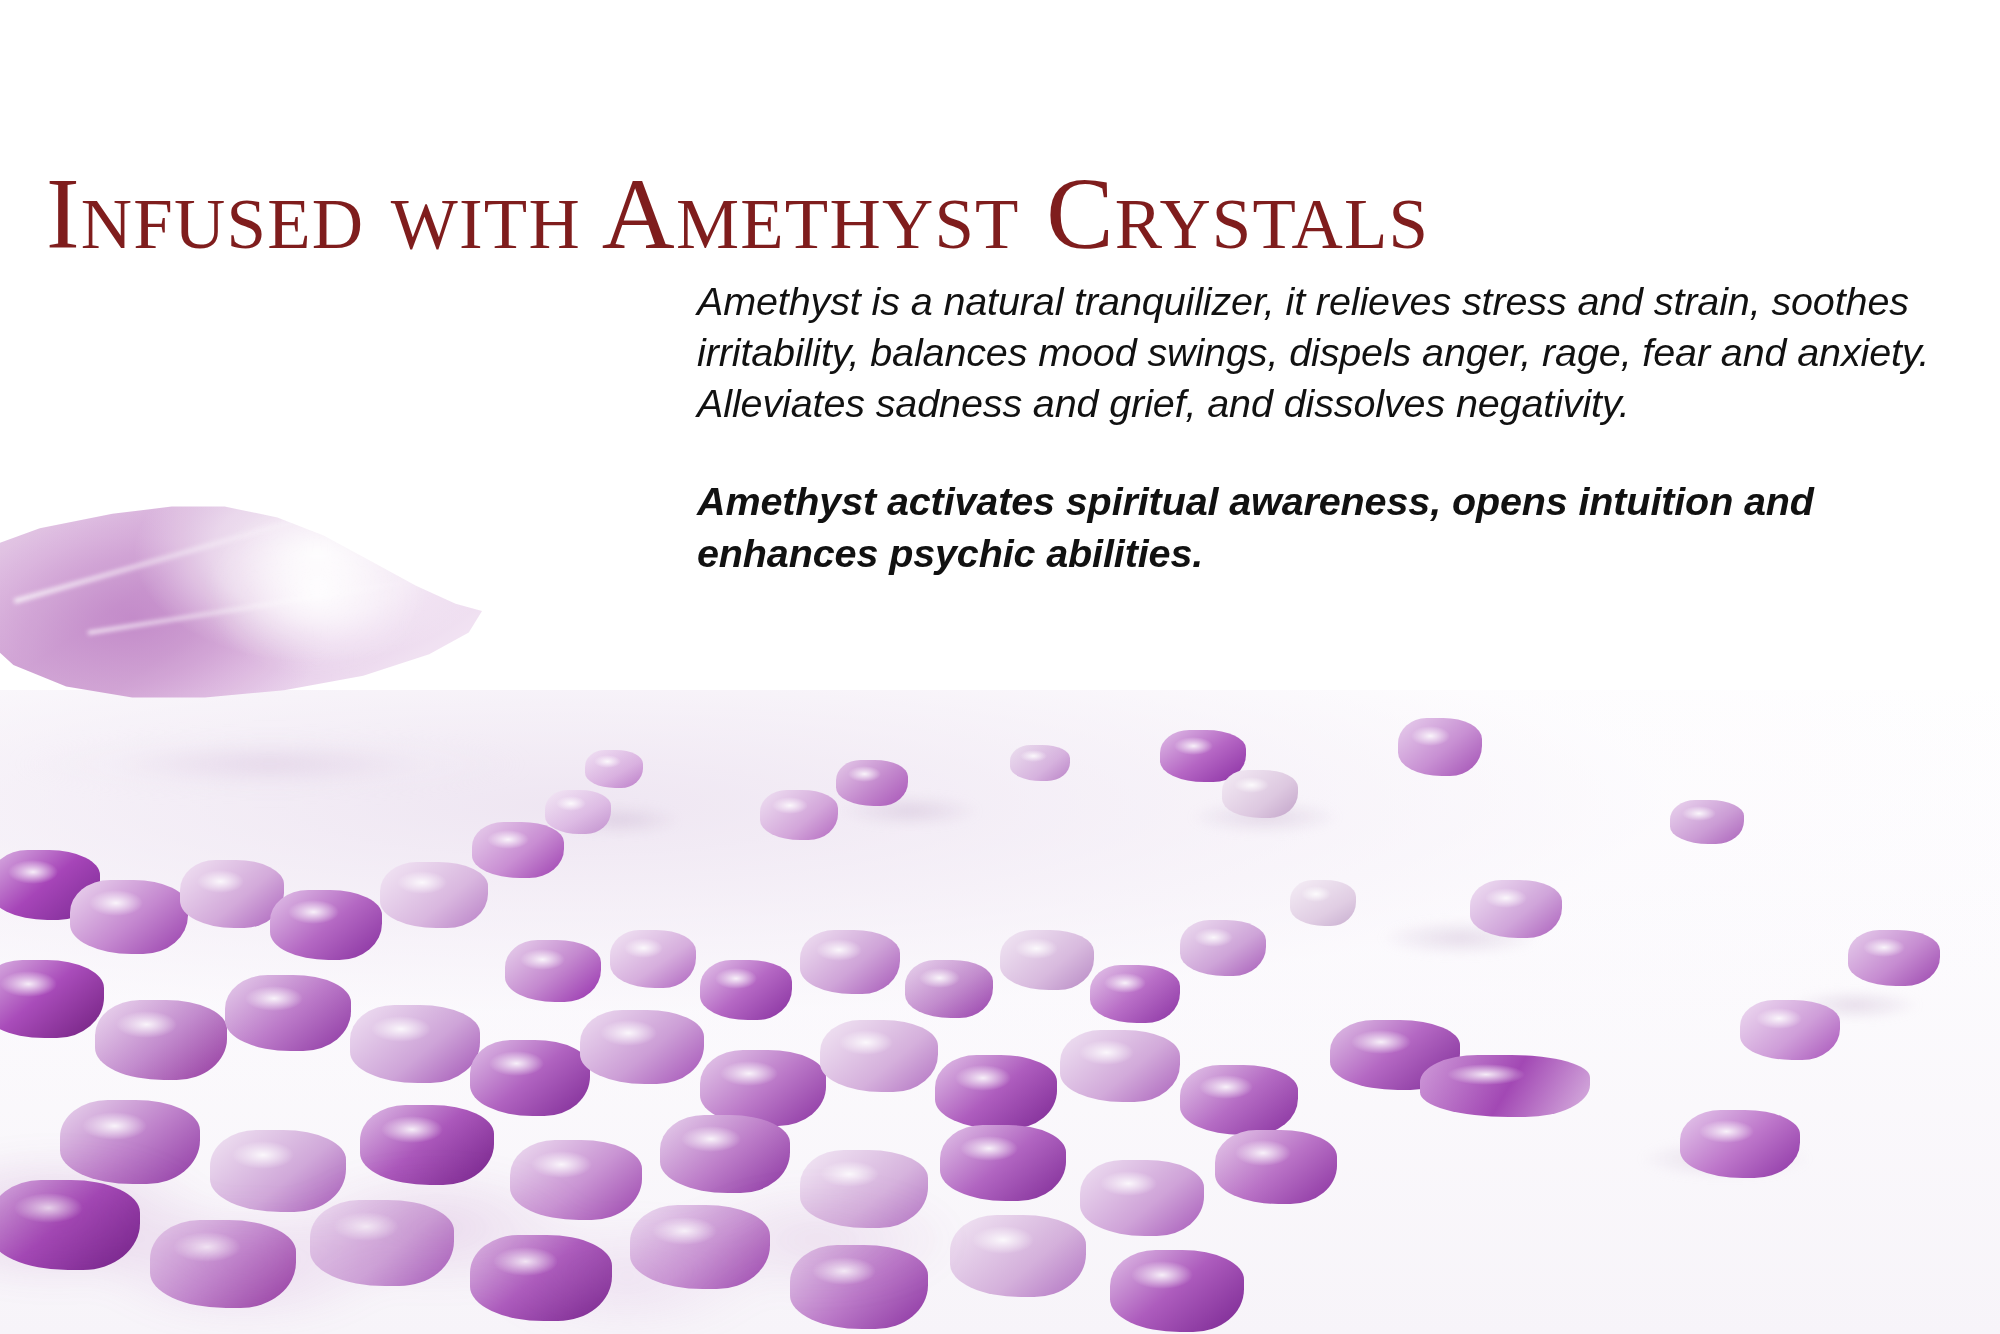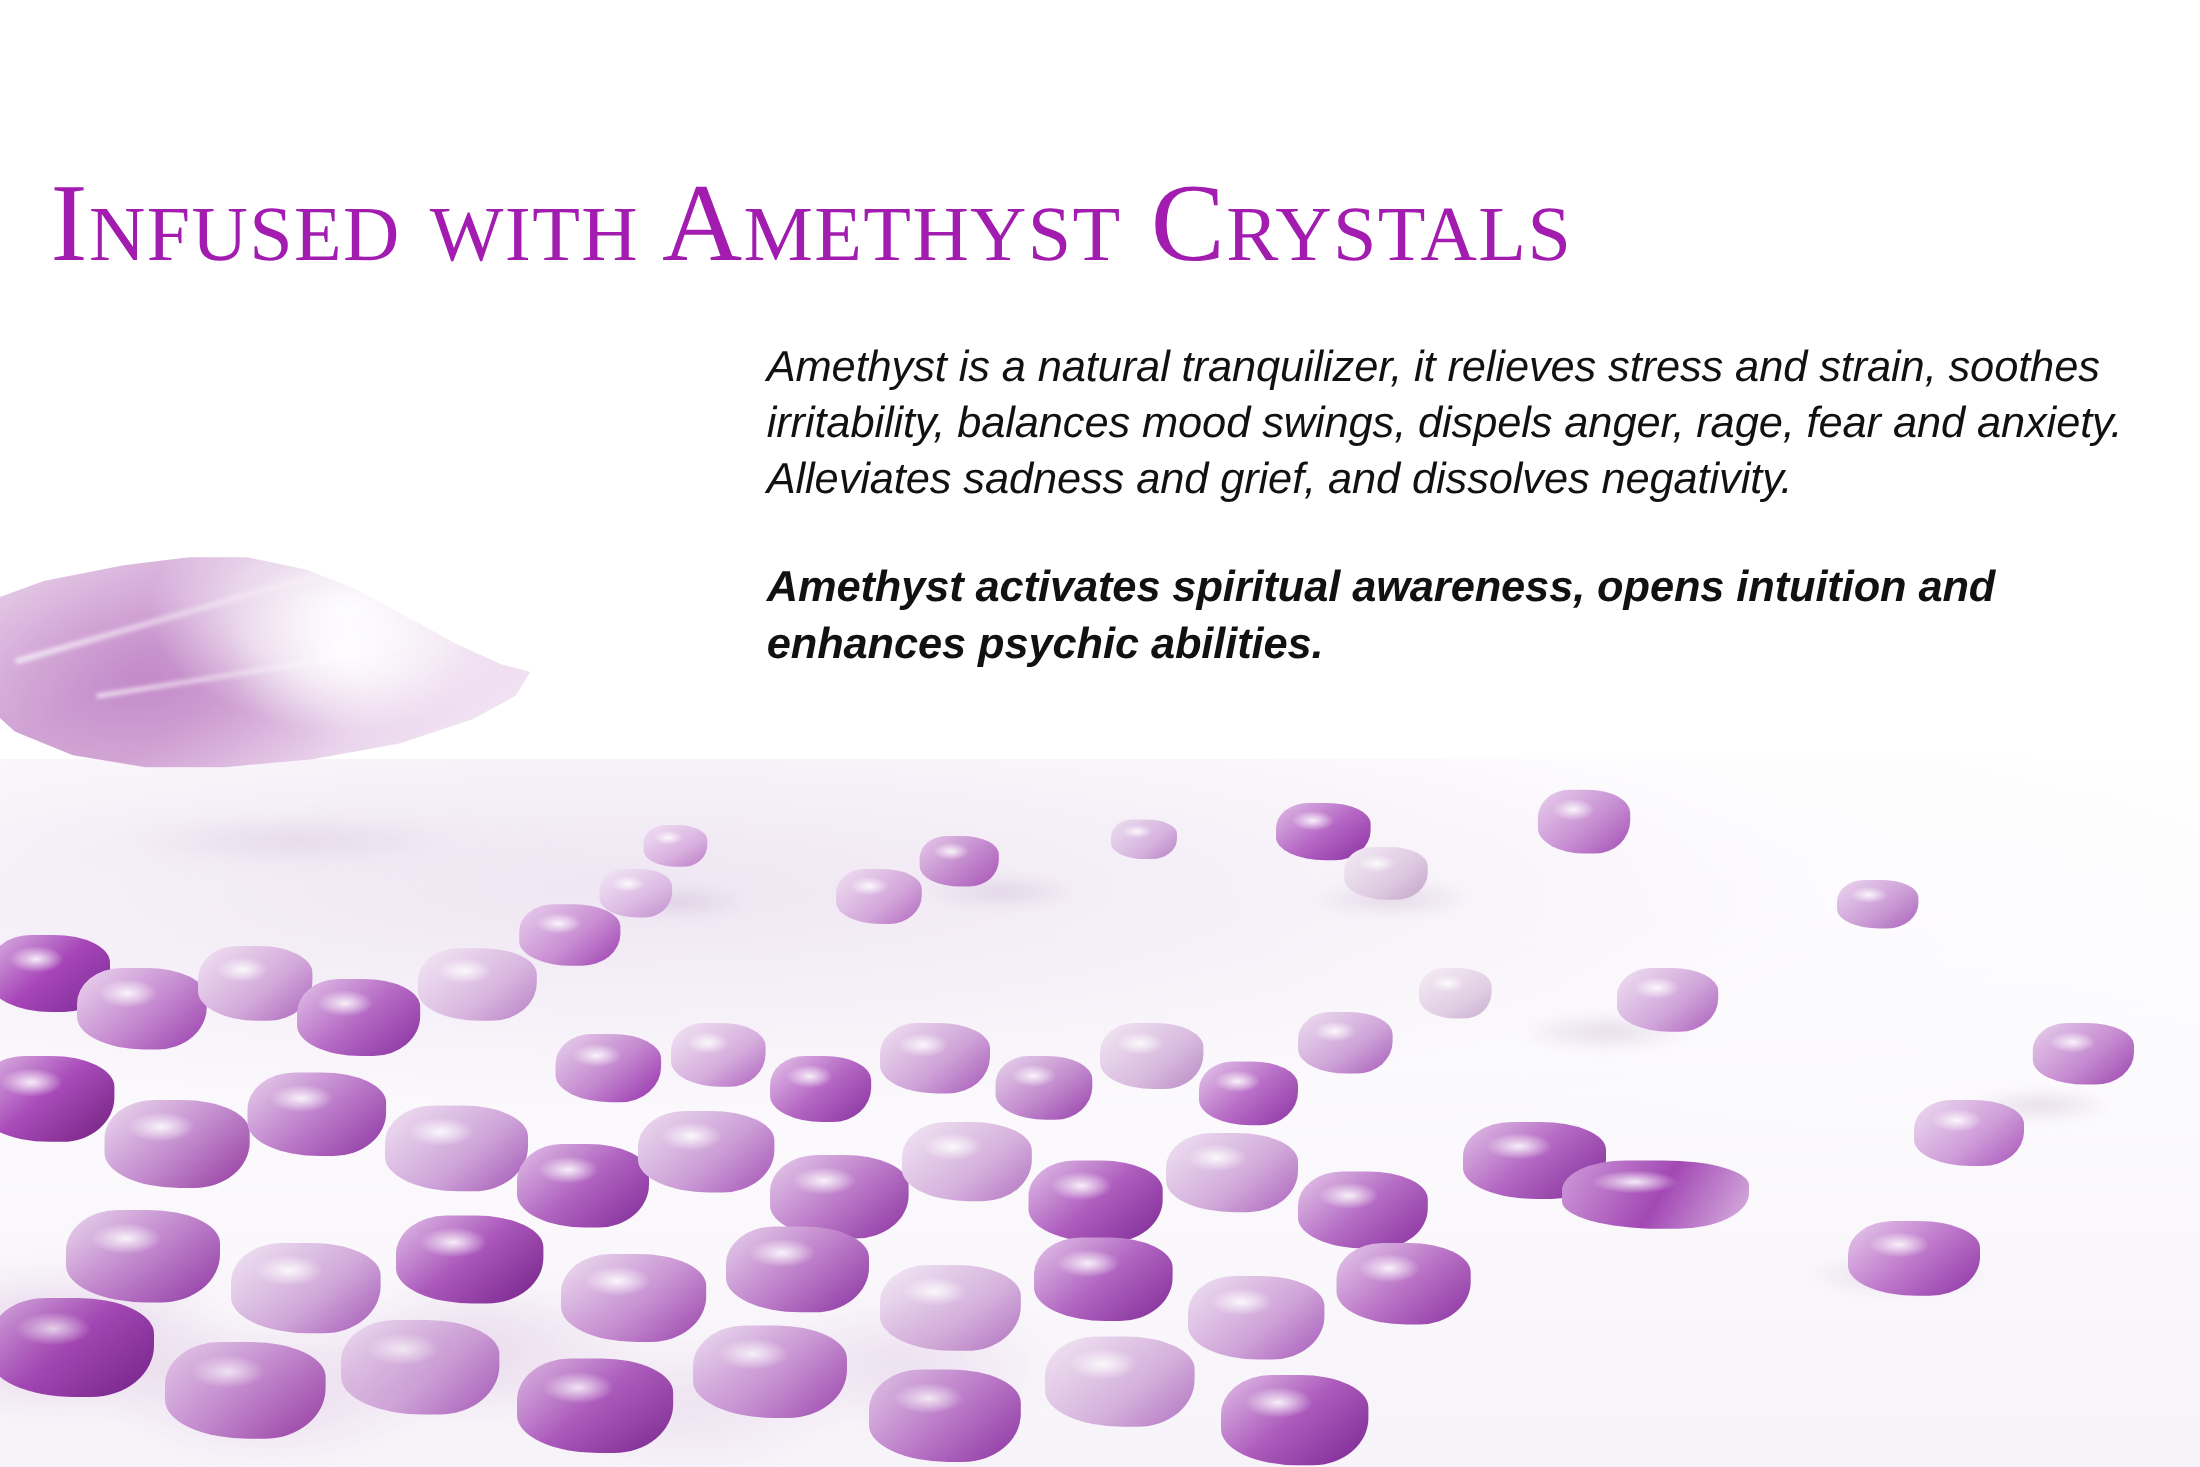--- a/index.html
+++ b/index.html
@@ -13,37 +13,37 @@
     height: 1334px;
     background: #ffffff;
     overflow: hidden;
     font-family: "Liberation Sans", sans-serif;
   }
 
   
   #title {
     position: absolute;
     left: 46px;
-    top: 84px;
+    top: 96px;
     width: 1880px;
     font-family: "Liberation Serif", "DejaVu Serif", serif;
     font-variant: small-caps;
     font-weight: 400;
     font-size: 101px;
     letter-spacing: 0.012em;
     line-height: 1.0;
-    color: #a21caf;
+    color: #7f1d1d;
     white-space: nowrap;
   }
 
   
   #copy {
     position: absolute;
     left: 697px;
-    top: 308px;
+    top: 276px;
     width: 1235px;
   }
   .para {
     font-family: "Liberation Sans", sans-serif;
     font-style: italic;
     font-weight: 400;
     font-size: 39.5px;
     line-height: 1.295;
     color: #111111;
     letter-spacing: -0.003em;

